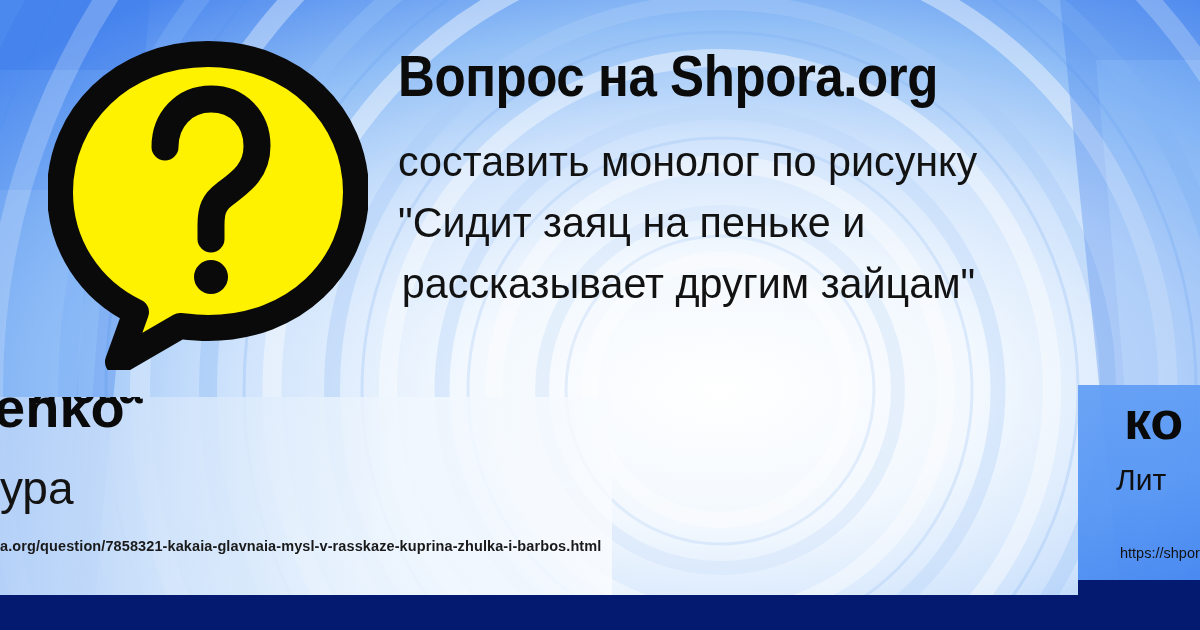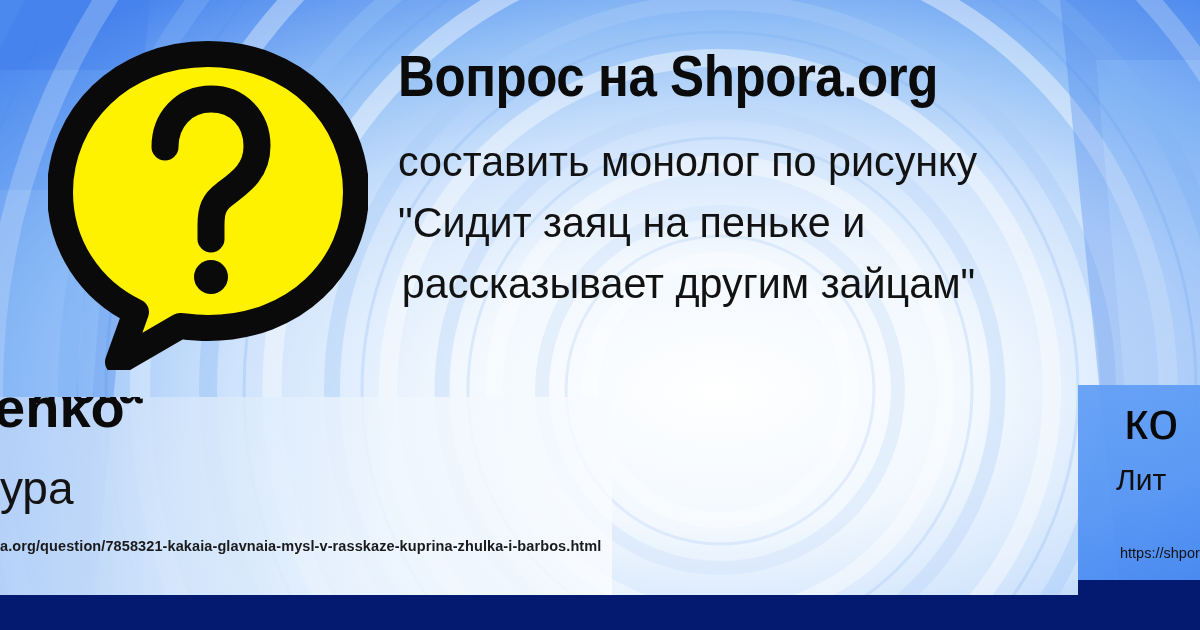--- a/index.html
+++ b/index.html
@@ -90,21 +90,21 @@
 
   
   .ovl-right {
     position:absolute; left:1078px; top:385px; width:122px; height:197px;
     background:linear-gradient(160deg, rgba(100,160,245,.95) 0%, rgba(86,150,244,.95) 55%, rgba(70,135,240,.95) 100%);
     overflow:hidden;
   }
   .ovl-right-inner { position:absolute; left:0; top:0; width:420px; }
   .ovr-name {
     position:absolute; left:46px; top:4px;
-    font-size:54px; font-weight:normal; color:#090909;
+    font-size:54px; font-weight:bold; color:#090909;
     white-space:nowrap;
   }
   .ovr-subject {
     position:absolute; left:38px; top:78px;
     font-size:30px; color:#0f0f0f;
     white-space:nowrap;
   }
   .ovr-url {
     position:absolute; left:42px; top:160px;
     font-size:14.5px; color:#121212;

